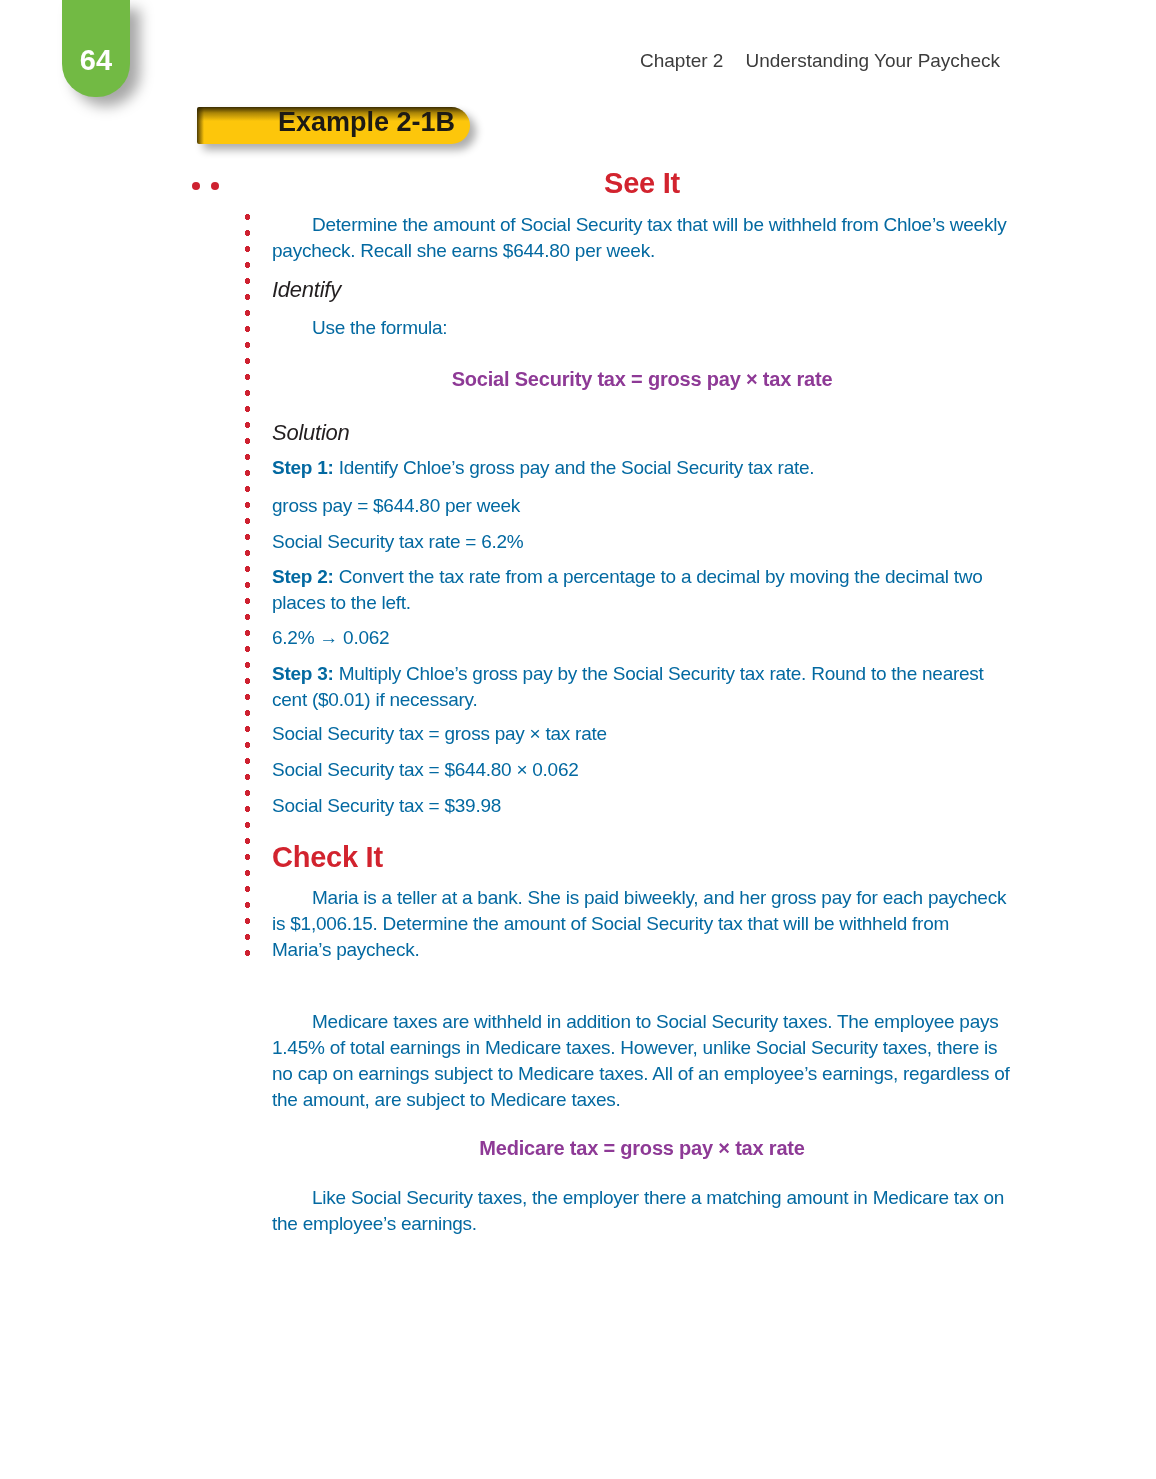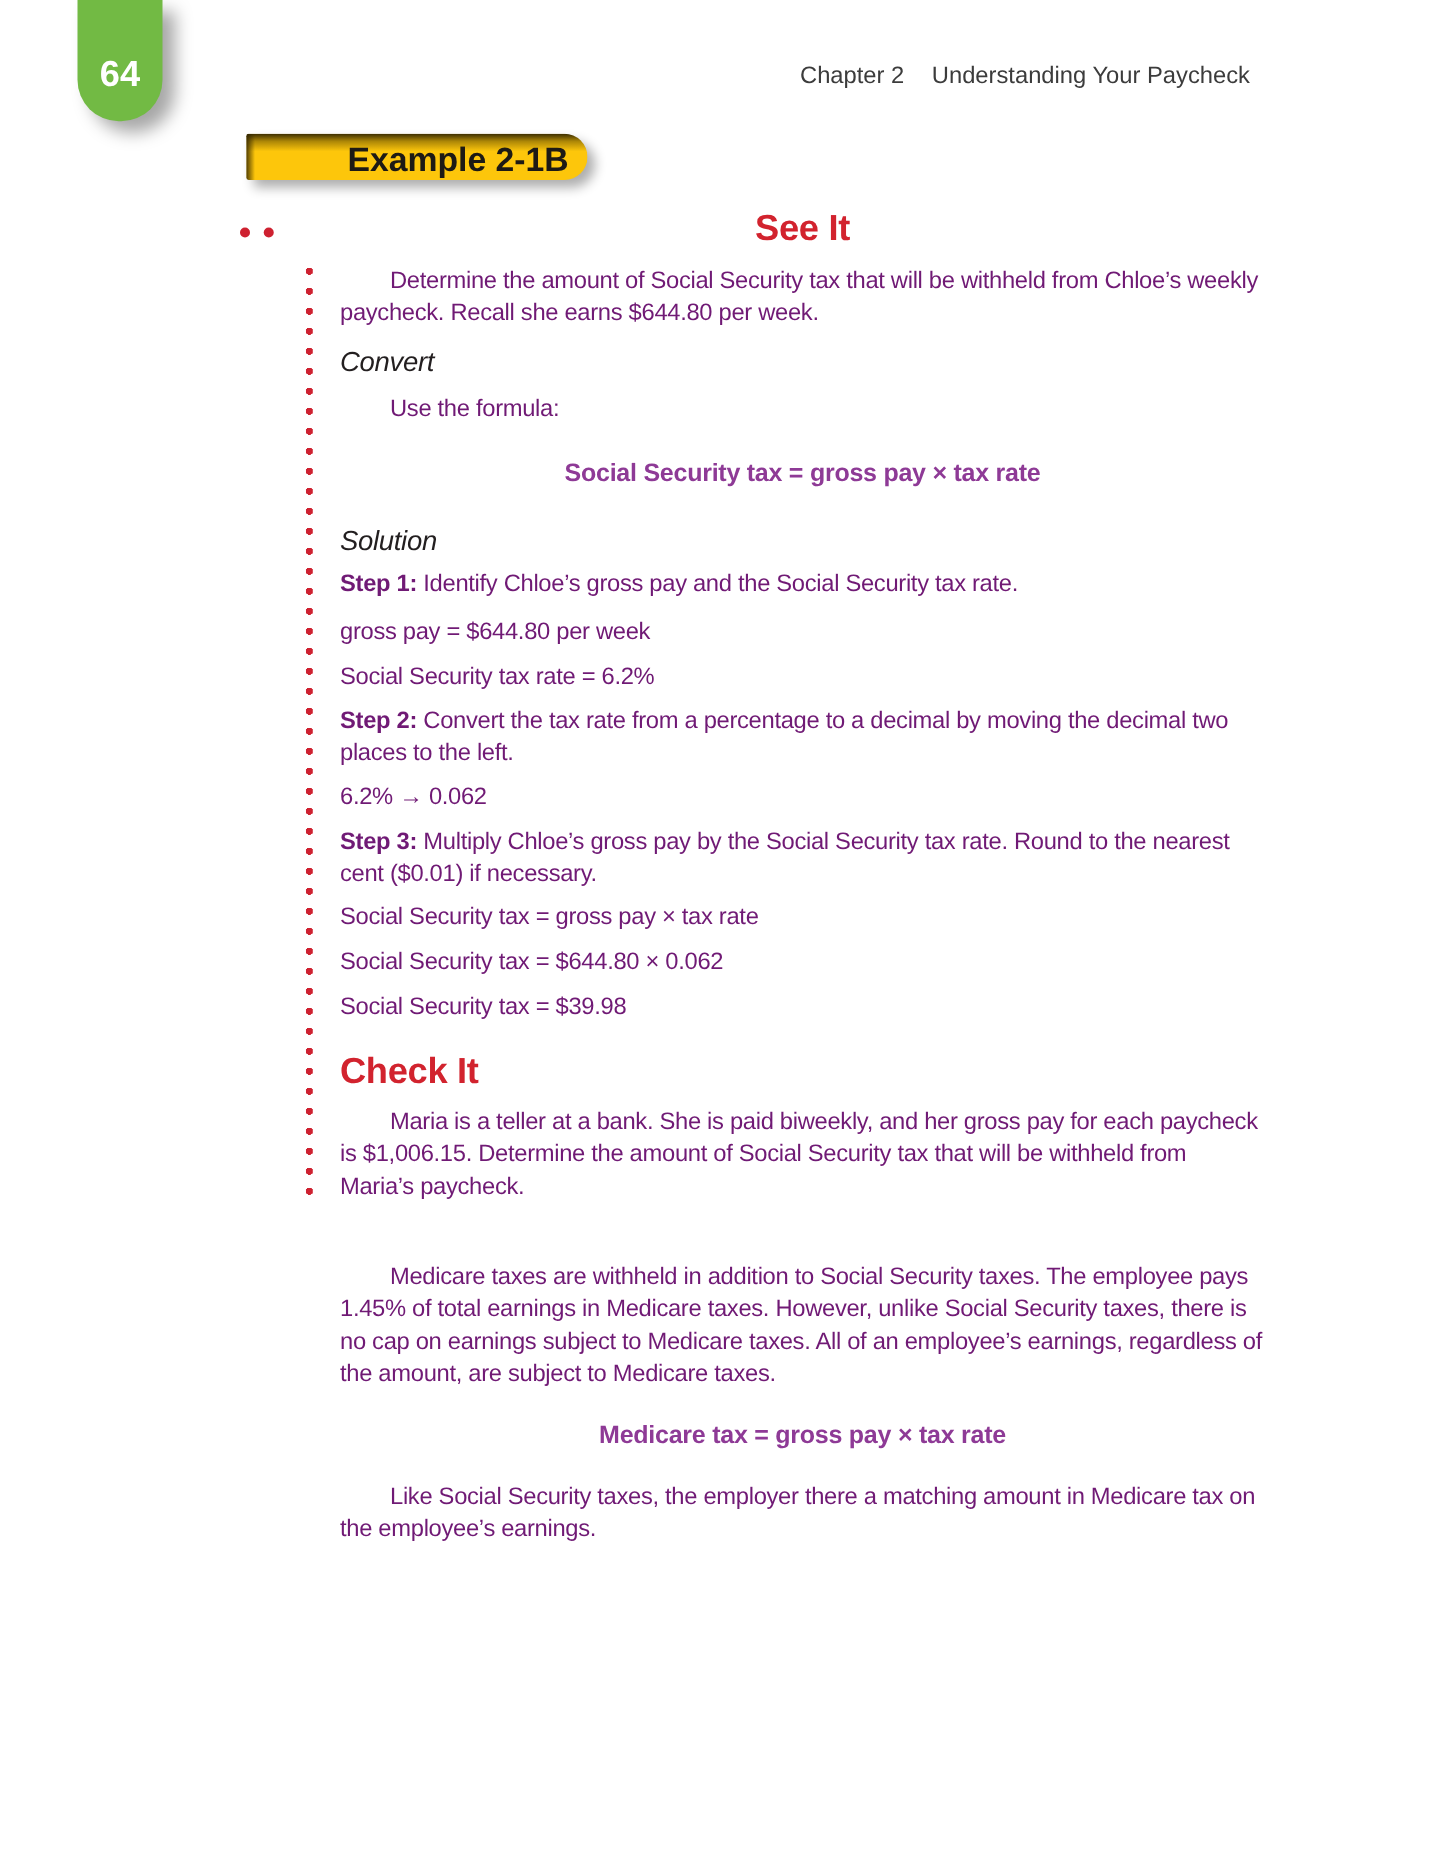--- a/index.html
+++ b/index.html
@@ -42,21 +42,21 @@
   .example-banner {
     position: absolute;
     left: 197px; top: 107px;
     width: 273px; height: 37px;
     background:
       linear-gradient(to right, rgba(48,36,0,0.85) 0px, rgba(48,36,0,0) 7px),
       linear-gradient(to bottom, rgba(48,36,0,0.95) 0%, rgba(48,36,0,0.40) 16%, rgba(48,36,0,0) 38%),
       #fdc60b;
     border-radius: 2px 19px 19px 2px;
     box-shadow: 6px 6px 9px rgba(0,0,0,0.32);
-    display: flex; align-items: flex-end; justify-content: flex-end;
+    display: flex; align-items: flex-start; justify-content: flex-end;
     padding-right: 15px;
   }
   .example-banner .label {
     font-weight: bold; font-size: 27px; color: #1d1a15; letter-spacing: 0;
   }
 
   
   .dot-pair { position: absolute; left: 192px; top: 182px; display: flex; gap: 11px; }
   .dot-pair .dot {
     width: 8px; height: 8px; border-radius: 50%; background: #ce2130; display: inline-block;
@@ -76,21 +76,21 @@
     left: 272px; top: 0;
     width: 740px;
     font-size: 19px; line-height: 26px; letter-spacing: -0.25px;
   }
   .red-heading {
     color: #d2232e; font-weight: bold; font-size: 29px; line-height: 34px;
   }
   .italic-heading {
     font-style: italic; font-weight: normal; font-size: 22px; line-height: 28px; color: #231f20;
   }
-  .body { color: #701a75; }
+  .body { color: #0369a1; }
   .indent { text-indent: 40px; }
   .formula {
     text-align: center; color: #8e3a96; font-weight: bold; font-size: 20px; line-height: 27px;
     letter-spacing: -0.2px;
   }
   .bold { font-weight: bold; }
 
   
   .m-seeit     { margin-top: 166px; text-align: center; }
   .m-intro     { margin-top: 12px; }
@@ -136,21 +136,21 @@
   </div>
 
   <div class="dotted-line"></div>
 
   <div class="content">
 
     <h2 class="red-heading m-seeit">See It</h2>
 
     <p class="body indent m-intro">Determine the amount of Social Security tax that will be withheld from Chloe’s weekly paycheck. Recall she earns $644.80 per week.</p>
 
-    <h3 class="italic-heading m-strategy">Convert</h3>
+    <h3 class="italic-heading m-strategy">Identify</h3>
 
     <p class="body indent m-usef">Use the formula:</p>
 
     <p class="formula m-formula1">Social Security tax = gross pay × tax rate</p>
 
     <h3 class="italic-heading m-solution">Solution</h3>
 
     <p class="body m-step1"><span class="bold">Step 1:</span> <span>Identify Chloe’s gross pay and the Social Security tax rate.</span></p>
 
     <p class="body m-gross">gross pay = $644.80 per week</p>

